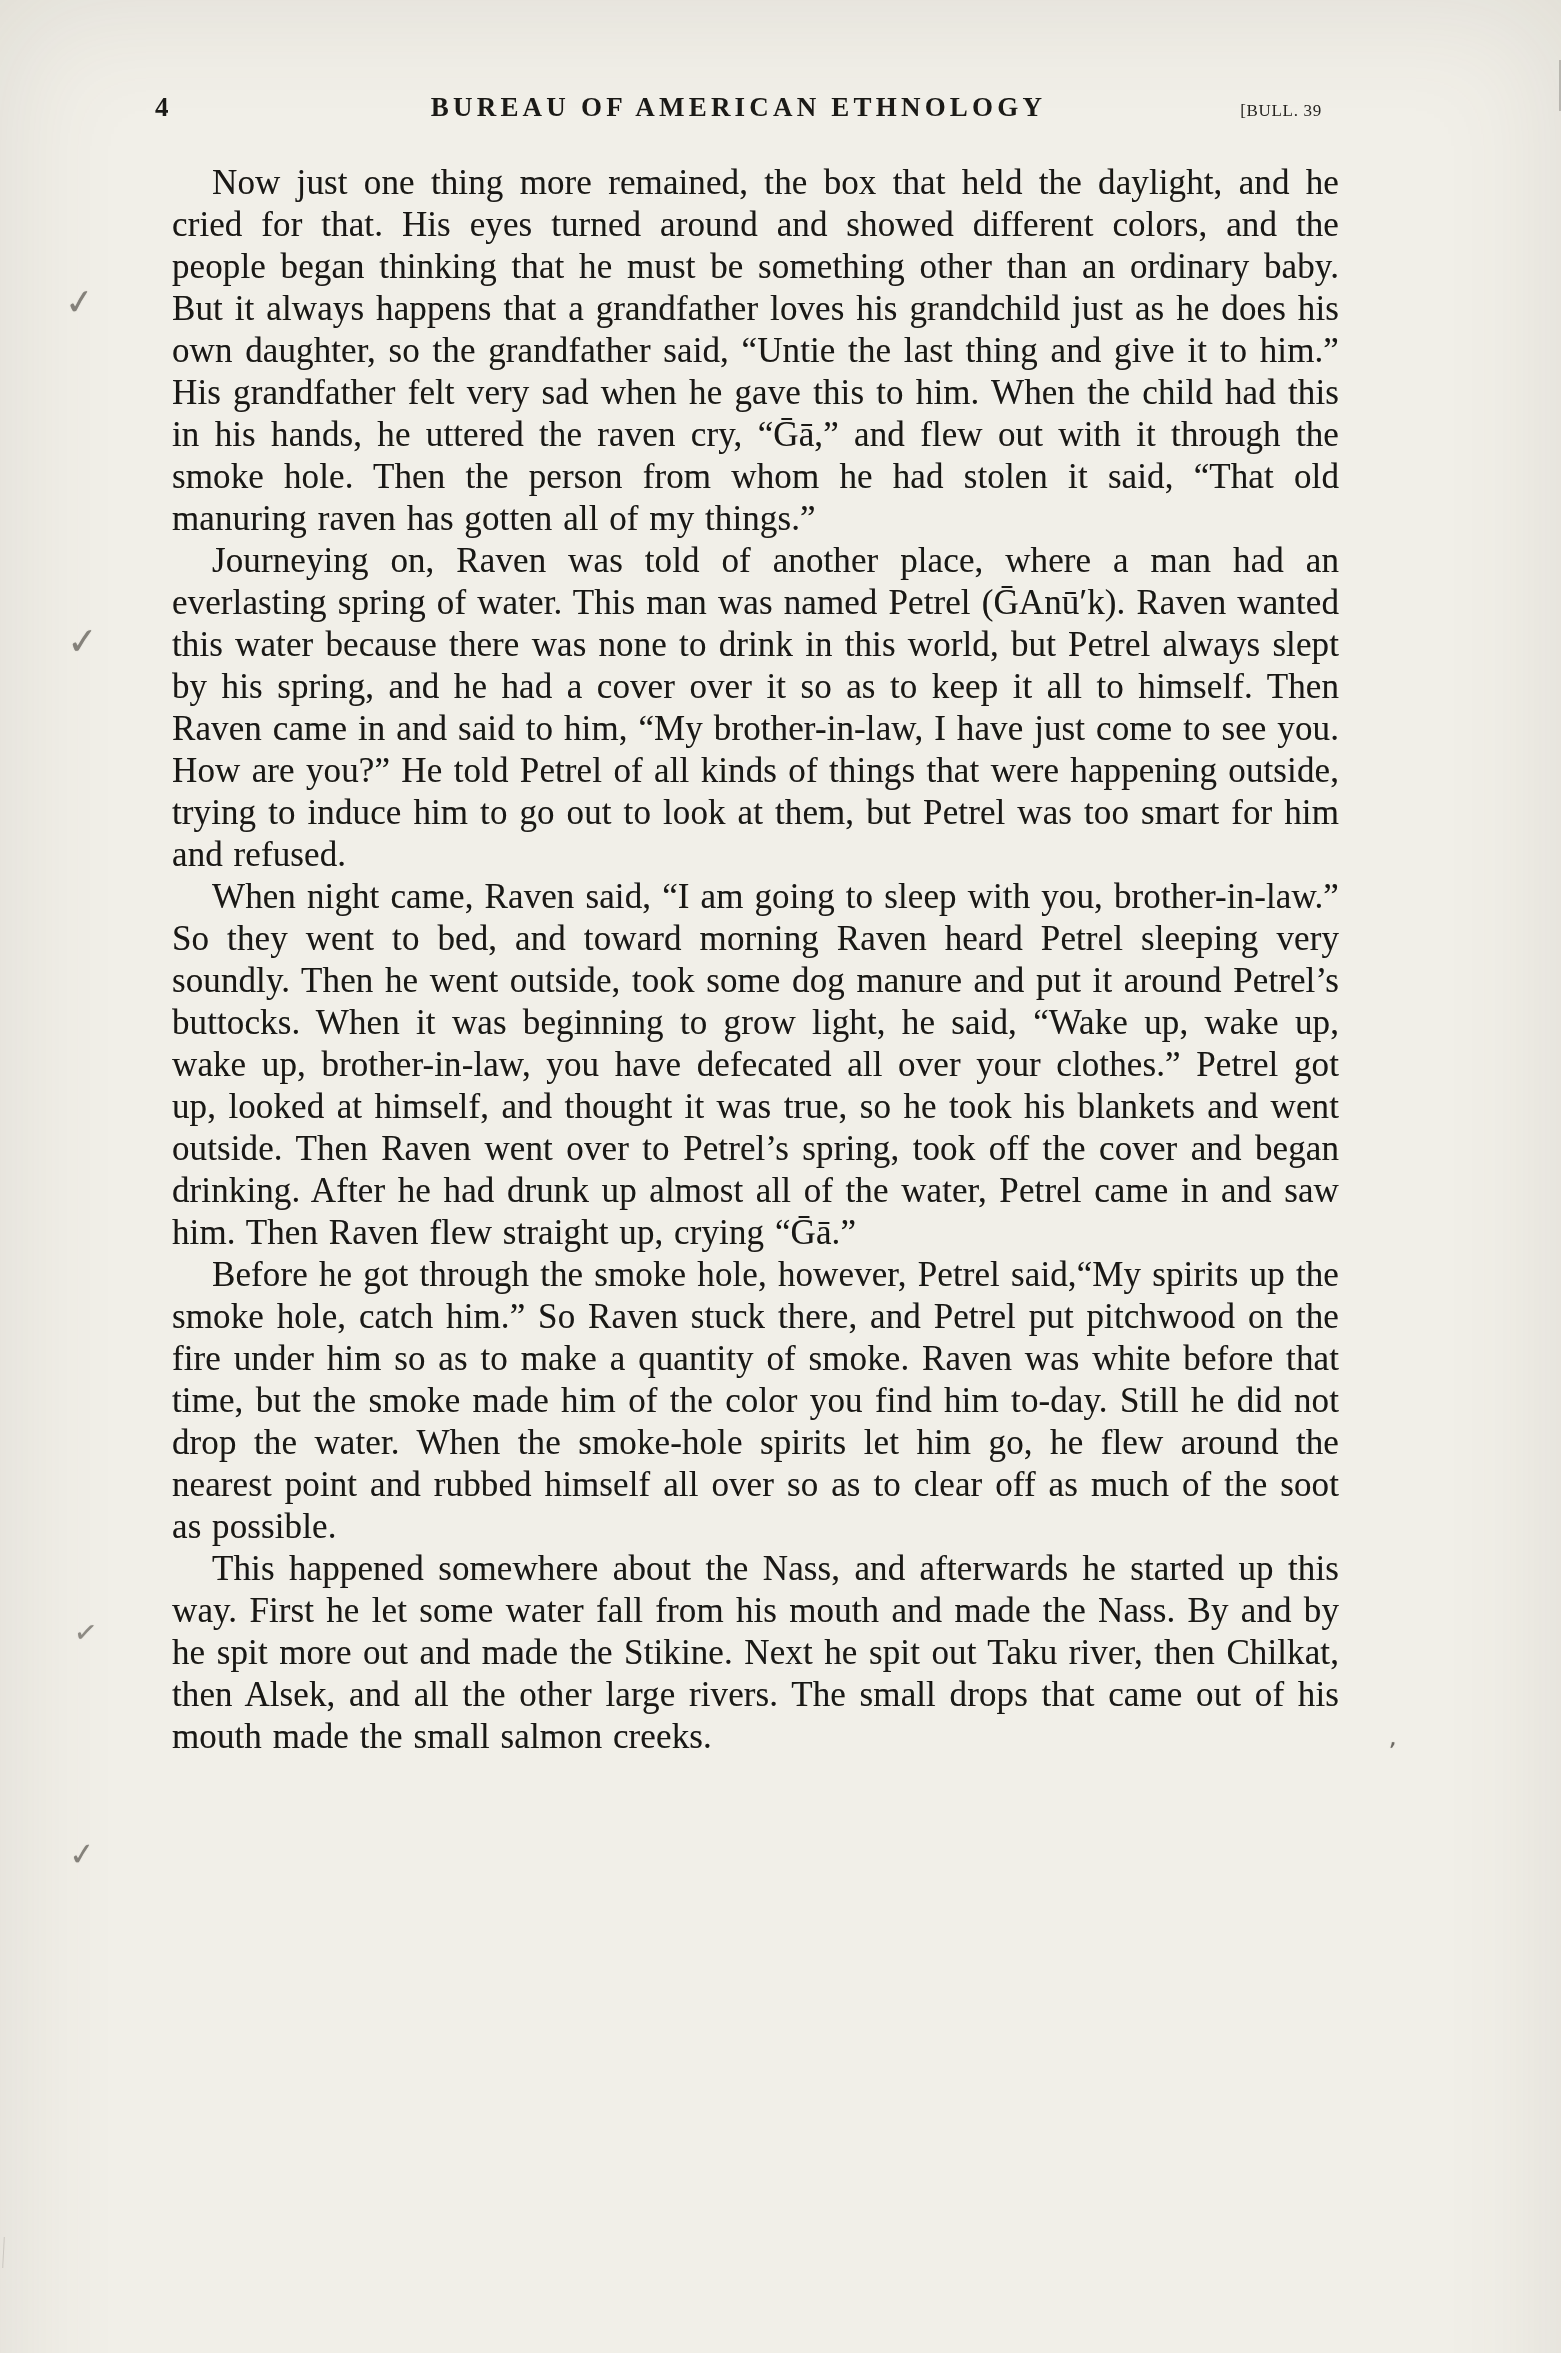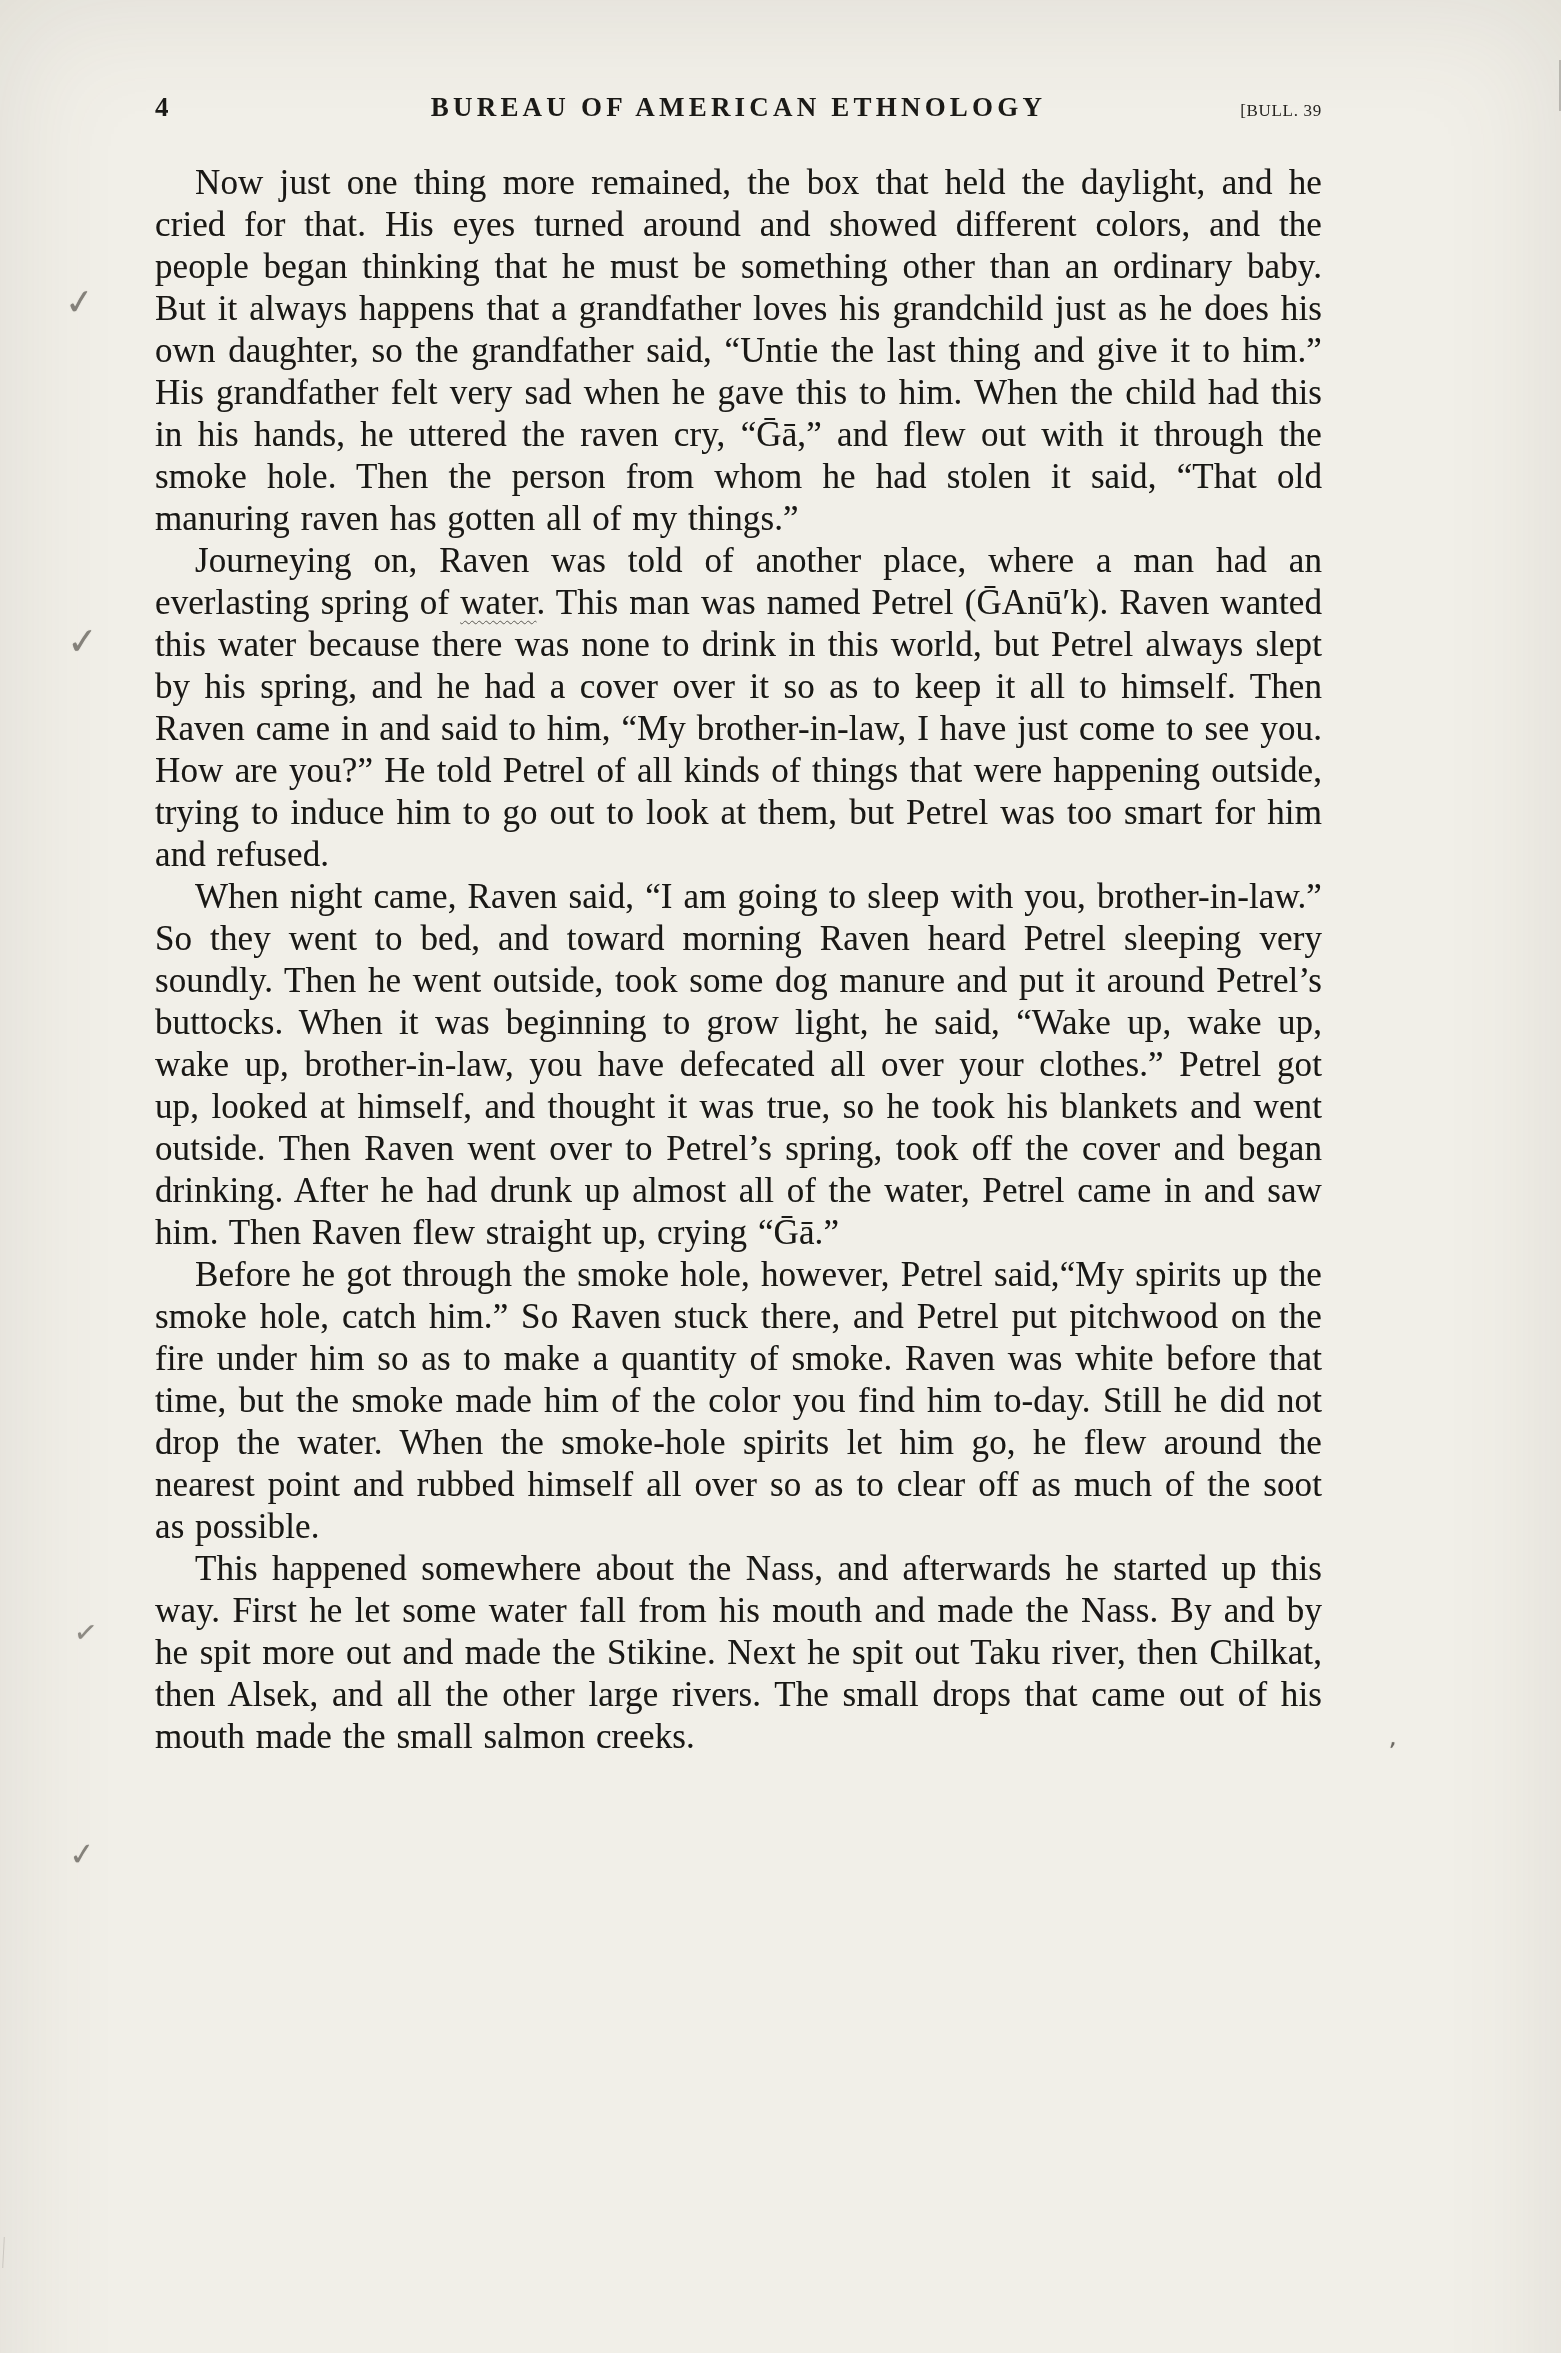--- a/index.html
+++ b/index.html
@@ -49,36 +49,35 @@
     justify-self: end;
     font-size: 17px;
     letter-spacing: 0.7px;
     color: #262420;
   }
 
   
   .text-block {
     position: absolute;
     top: 162px;
-    left: 155px;
+    left: 172px;
     width: 1167px;
     font-size: 35px;
     line-height: 42px;
     letter-spacing: 0.1px;
     word-spacing: 1.9px;
     text-align: justify;
     color: #191815;
     text-shadow: 0 0 0.5px rgba(20, 18, 14, 0.30);
   }
   .text-block p {
     text-indent: 40px;
   }
 
   .wavy-underline {
-    text-decoration: underline;
     text-decoration-style: wavy;
     text-decoration-color: #6f6d66;
     text-decoration-thickness: 1.4px;
     text-underline-offset: 5.6px;
   }
 
   
   .pencil-mark {
     position: absolute;
     font-family: "DejaVu Sans", sans-serif;

